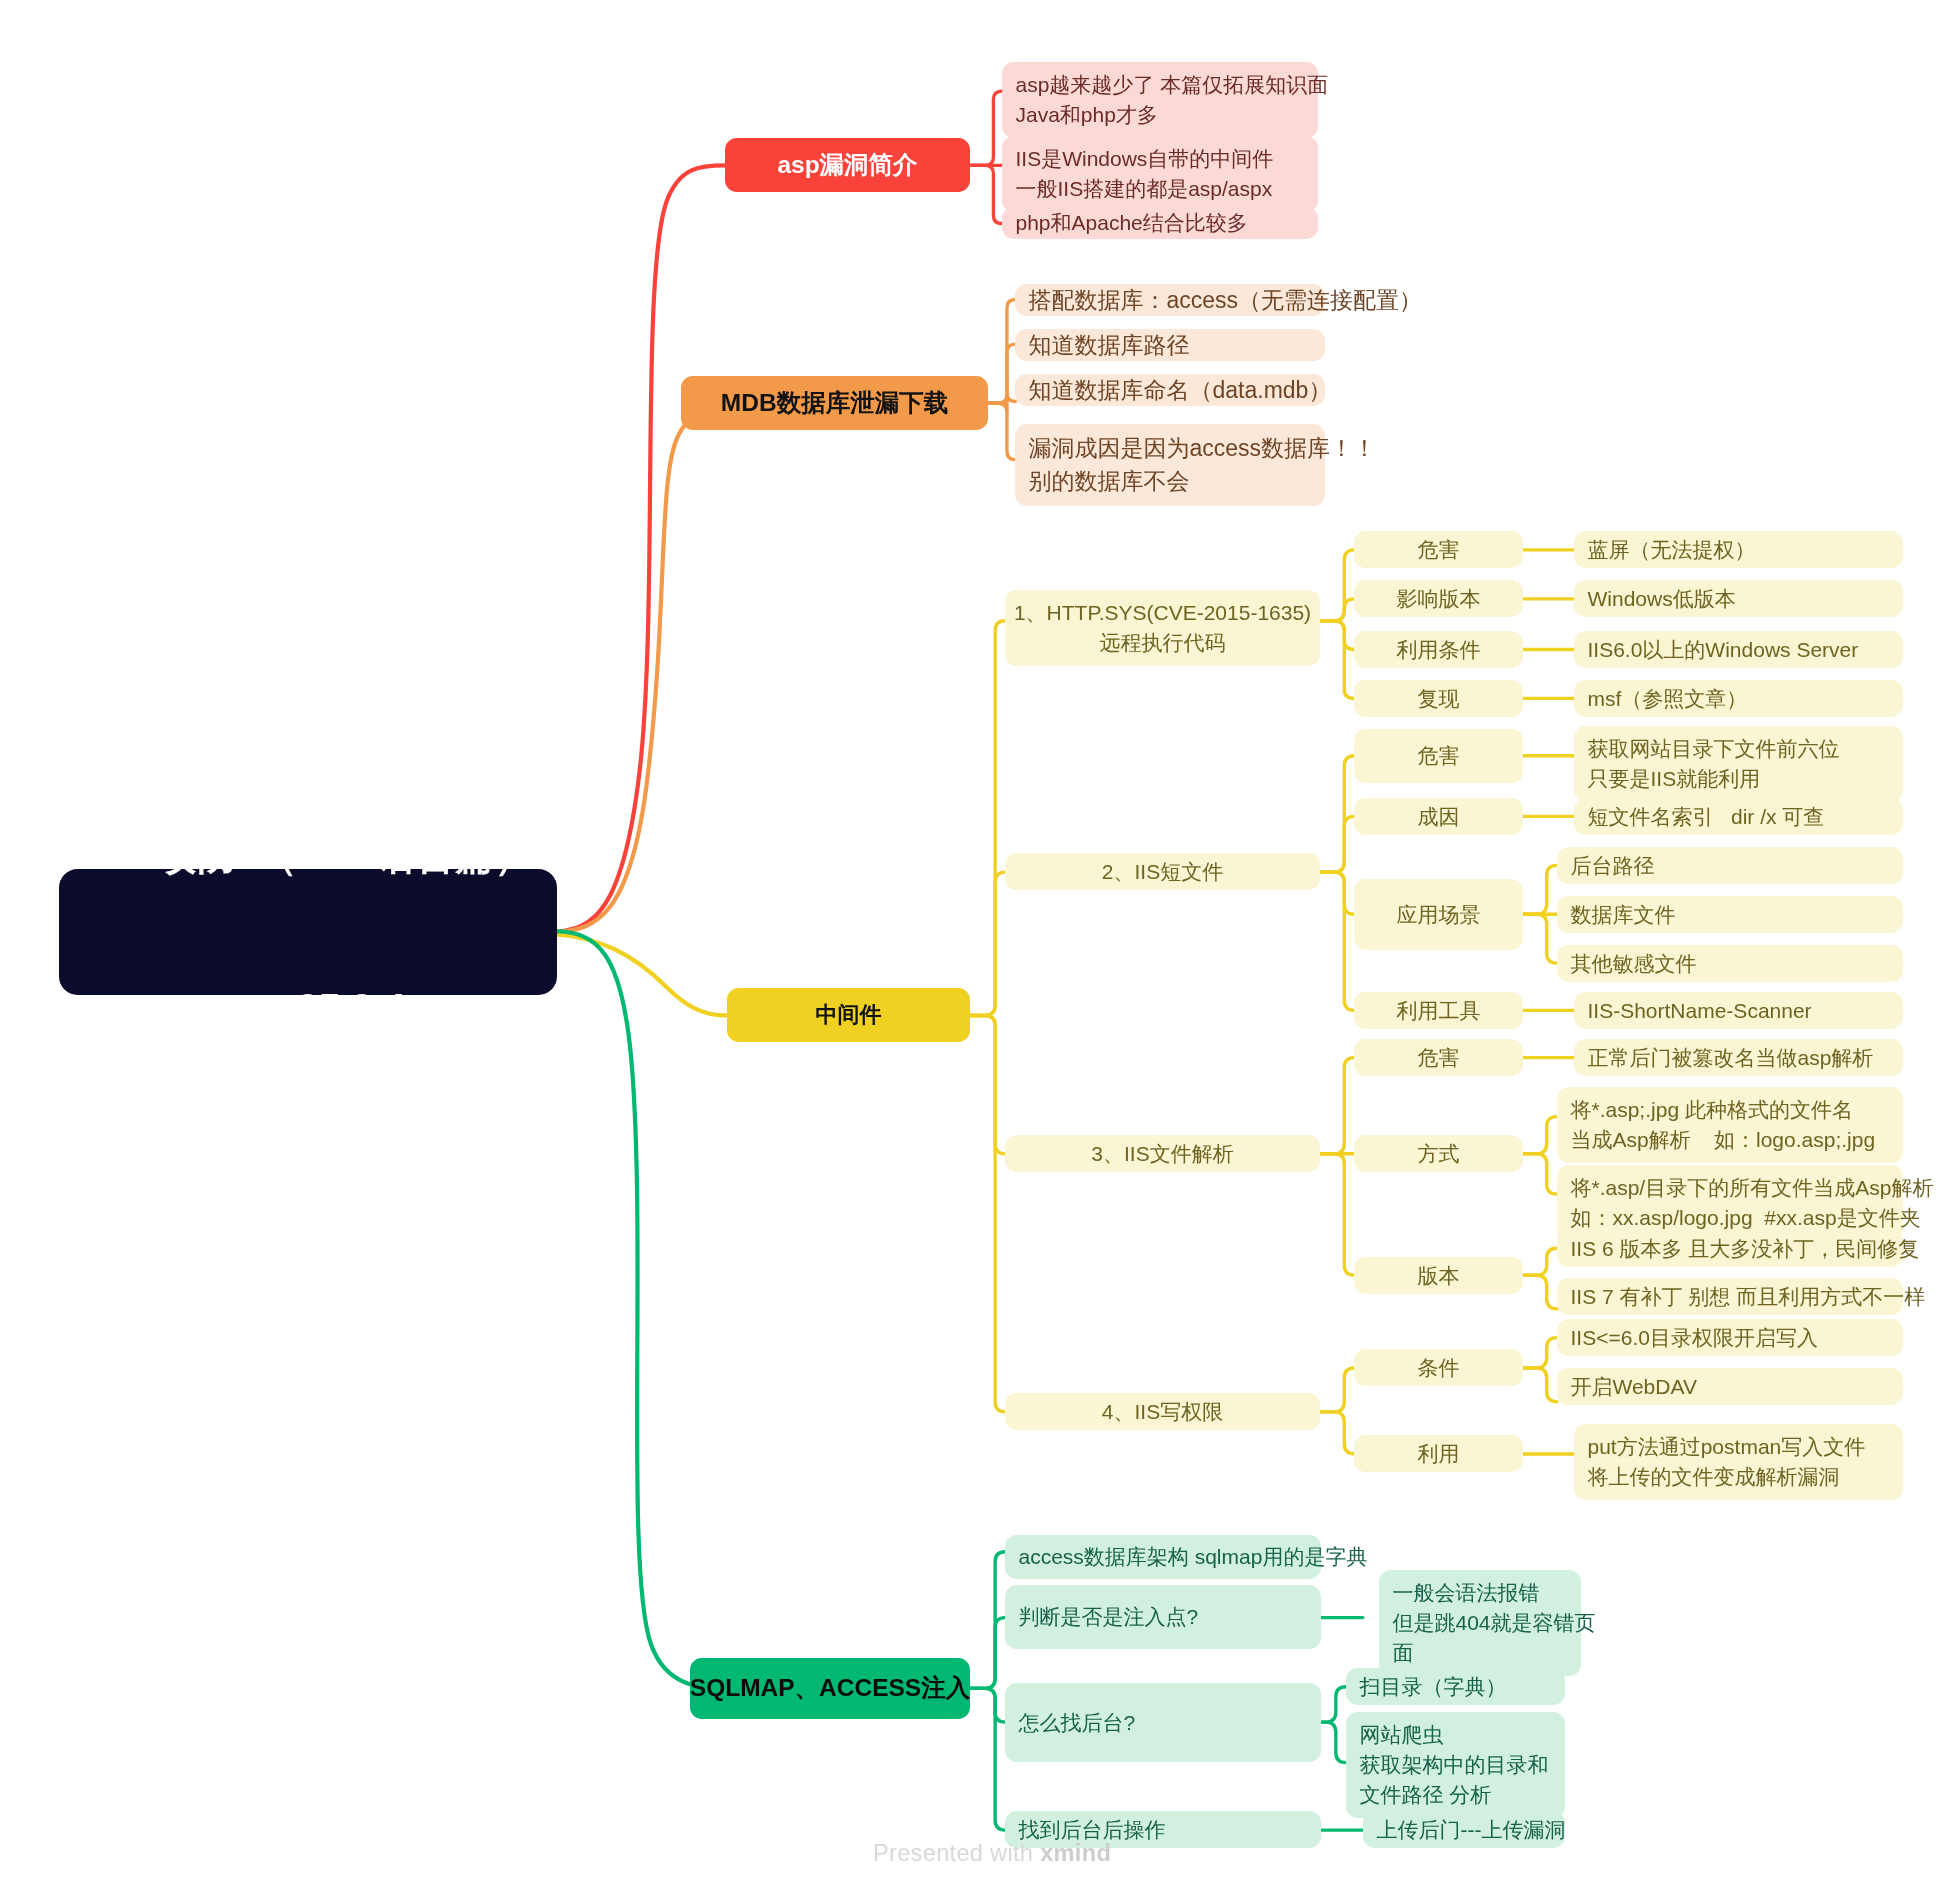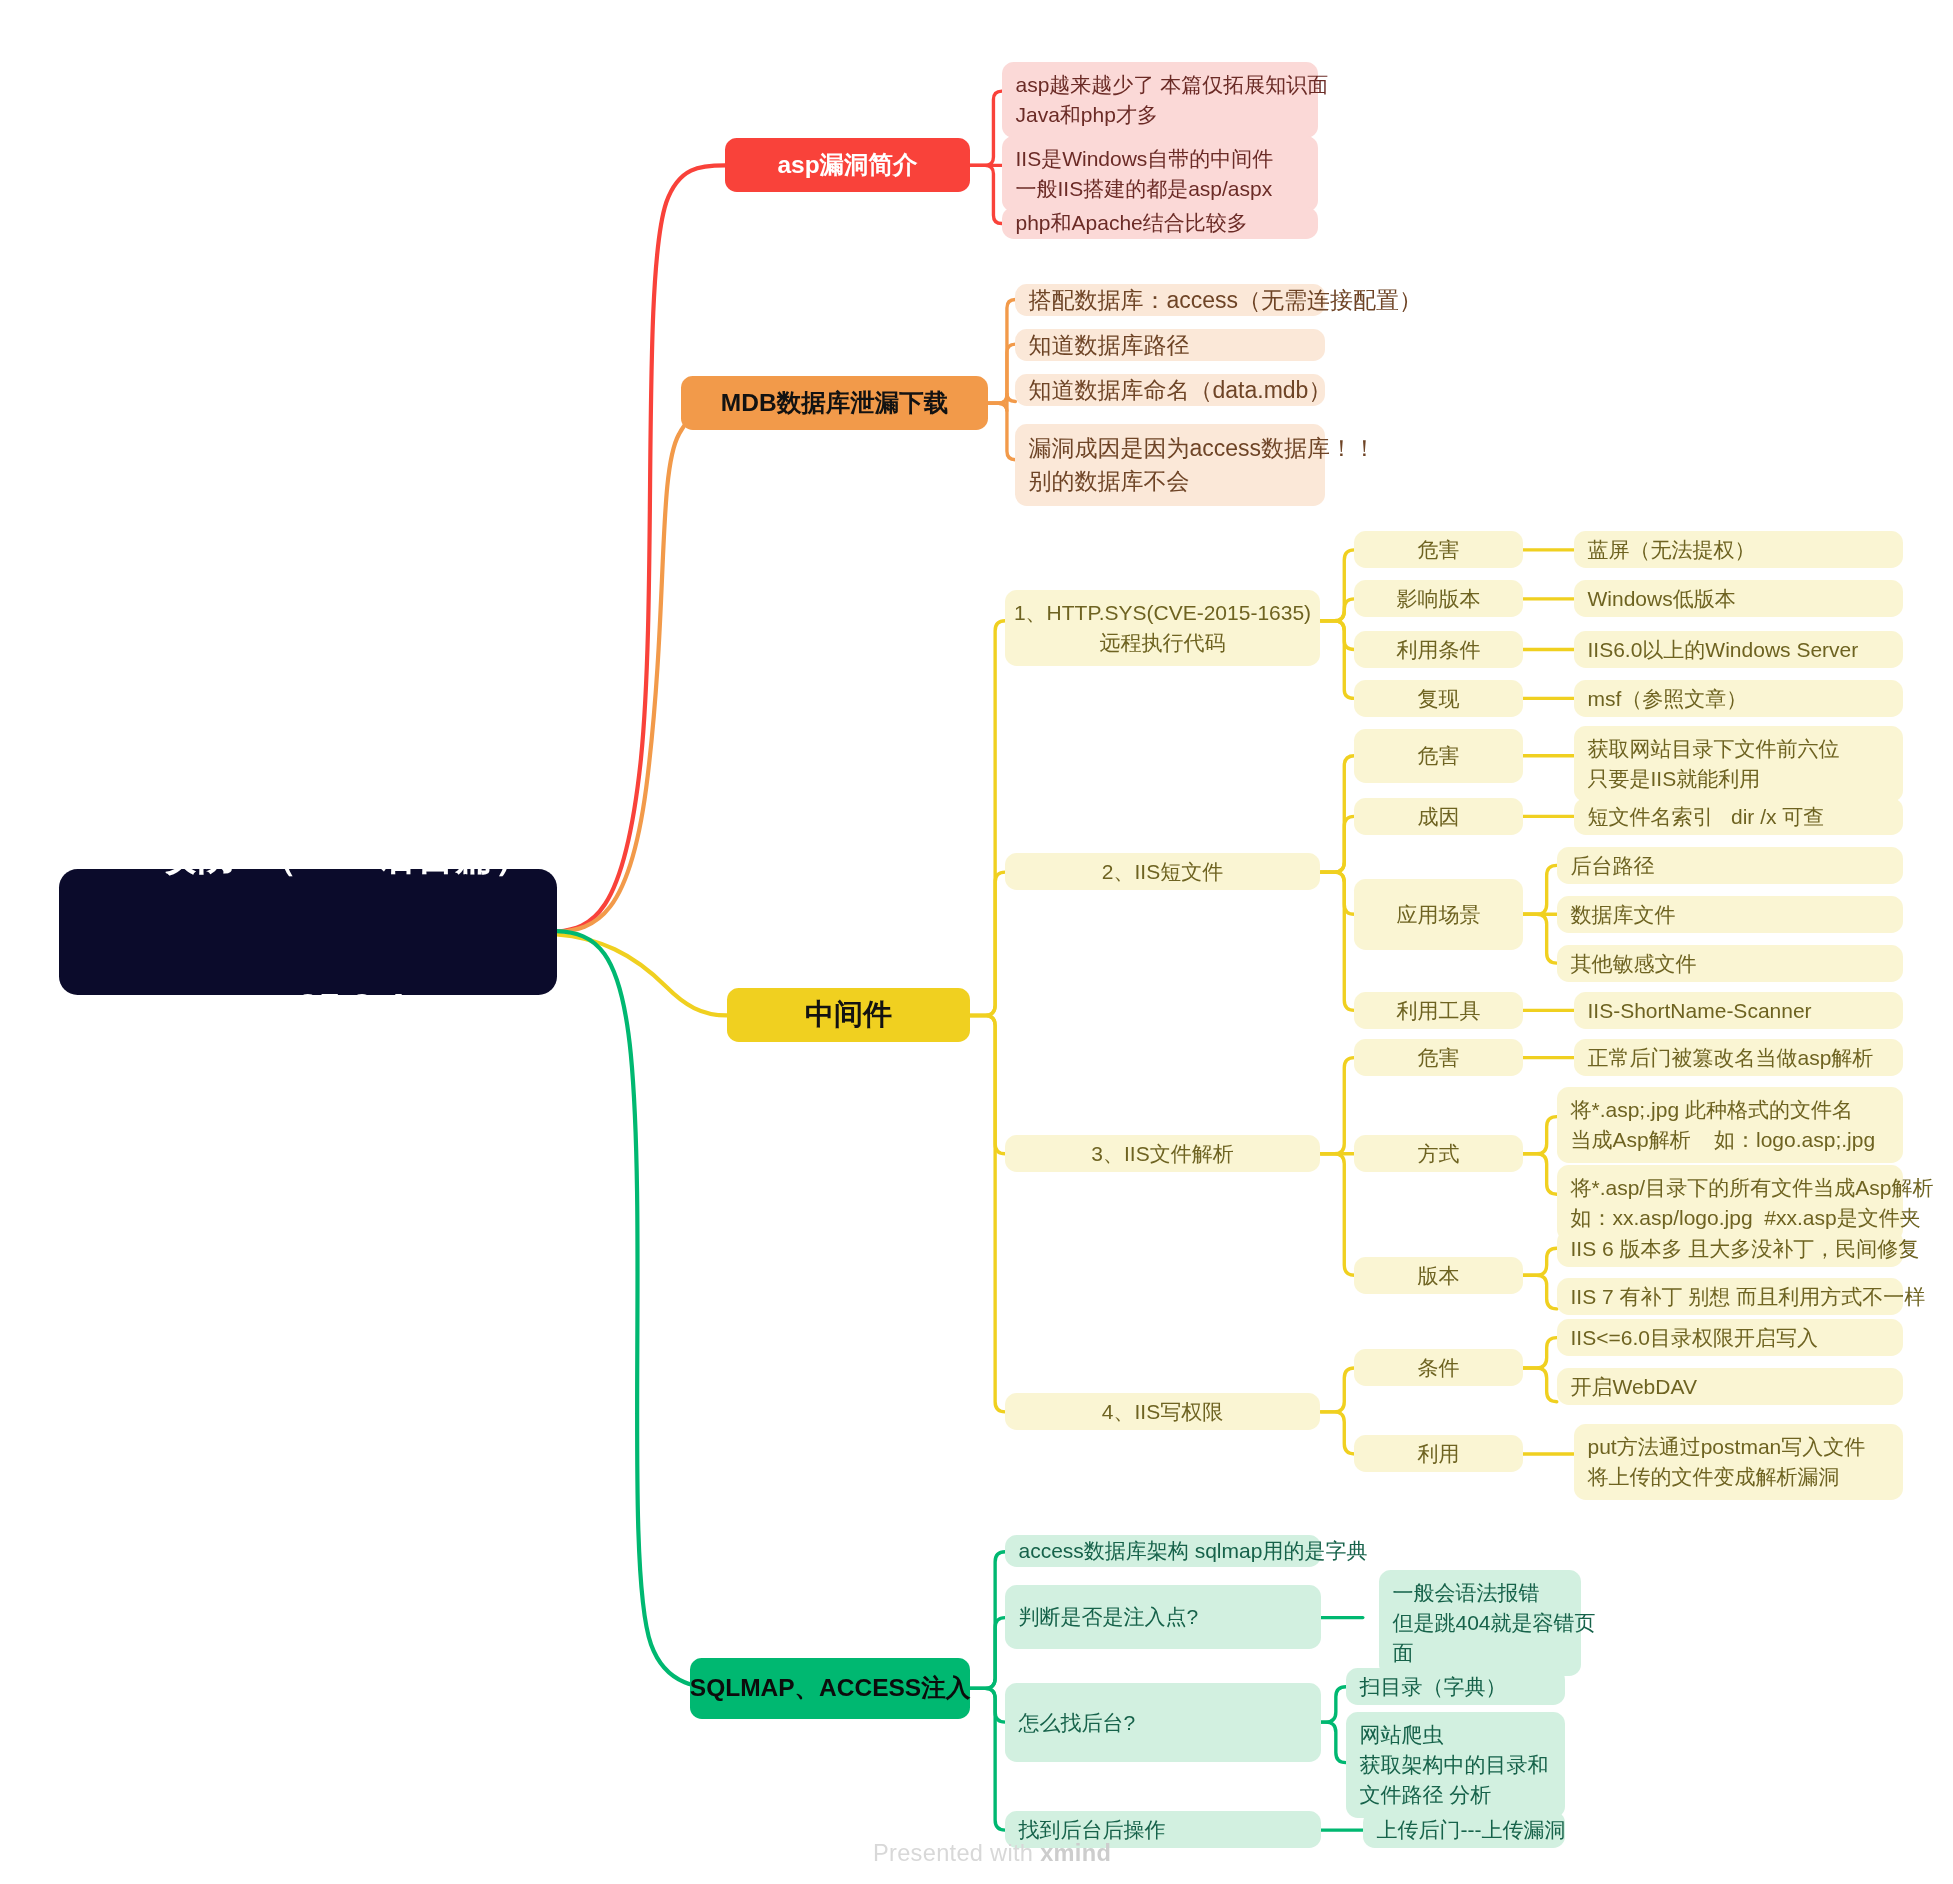--- a/index.html
+++ b/index.html
@@ -8,21 +8,21 @@
   #canvas{position:absolute;left:0;top:0;width:1954px;height:1885px;}
   svg.links{position:absolute;left:0;top:0;width:1954px;height:1885px;pointer-events:none;}
   .node{position:absolute;box-sizing:border-box;display:flex;align-items:center;
         border-radius:11.8px;white-space:pre;line-height:1.42;}
   .node.center{justify-content:center;text-align:right;}
   .node.left{justify-content:flex-start;}
   .root{background:#0b0b2b;color:#ffffff;border-radius:18.6px;font-weight:bold;
         font-size:39px;justify-content:center;text-align:center;line-height:1.3;}
   .b1{background:#f9423a;color:#ffffff;font-weight:bold;font-size:24.5px;}
   .b2{background:#f29a4a;color:#121212;font-weight:bold;font-size:24.5px;}
-  .b3{background:#f0d020;color:#121212;font-weight:bold;font-size:29px;}
+  .b3{background:#f0d020;color:#121212;font-weight:bold;font-size:22px;}
   .b4{background:#00b871;color:#0c0c0c;font-weight:bold;font-size:24.5px;}
   .leaf-red{background:#fbd9d7;color:#6b2b26;font-size:21px;padding:8.4px 13.5px;}
   .leaf-orange{background:#fbe8d8;color:#6e4426;font-size:23px;padding:8.4px 13.5px;}
   .leaf-yellow{background:#faf5d3;color:#6e6321;font-size:21px;padding:8.4px 13.5px;}
   .leaf-yellow.center{justify-content:center;}
   .leaf-green{background:#d2f0e0;color:#16624a;font-size:21px;padding:8.4px 13.5px;}
   .watermark{position:absolute;color:#d8d8d8;font-size:23.6px;letter-spacing:0.3px;}
   .watermark b{color:#cdcdcd;}
 </style>
 </head>
@@ -256,21 +256,21 @@
     <span>利用</span>
   </div>
   <div class="node left leaf-yellow" style="left:1574px;top:1424px;width:329px;min-height:59px;">
     <span>put方法通过postman写入文件
 将上传的文件变成解析漏洞</span>
   </div>
 
   <div class="node center b4" style="left:690px;top:1658px;width:280px;height:61px;">
     <span>SQLMAP、ACCESS注入</span>
   </div>
-  <div class="node left leaf-green" style="left:1005px;top:1535px;width:316px;height:32px;">
+  <div class="node left leaf-green" style="left:1005px;top:1535px;width:316px;height:44px;">
     <span>access数据库架构 sqlmap用的是字典</span>
   </div>
   <div class="node left leaf-green" style="left:1005px;top:1585px;width:316px;height:64px;">
     <span>判断是否是注入点?</span>
   </div>
   <div class="node left leaf-green" style="left:1379px;top:1570px;width:202px;min-height:93px;">
     <span>一般会语法报错
 但是跳404就是容错页
 面</span>
   </div>

